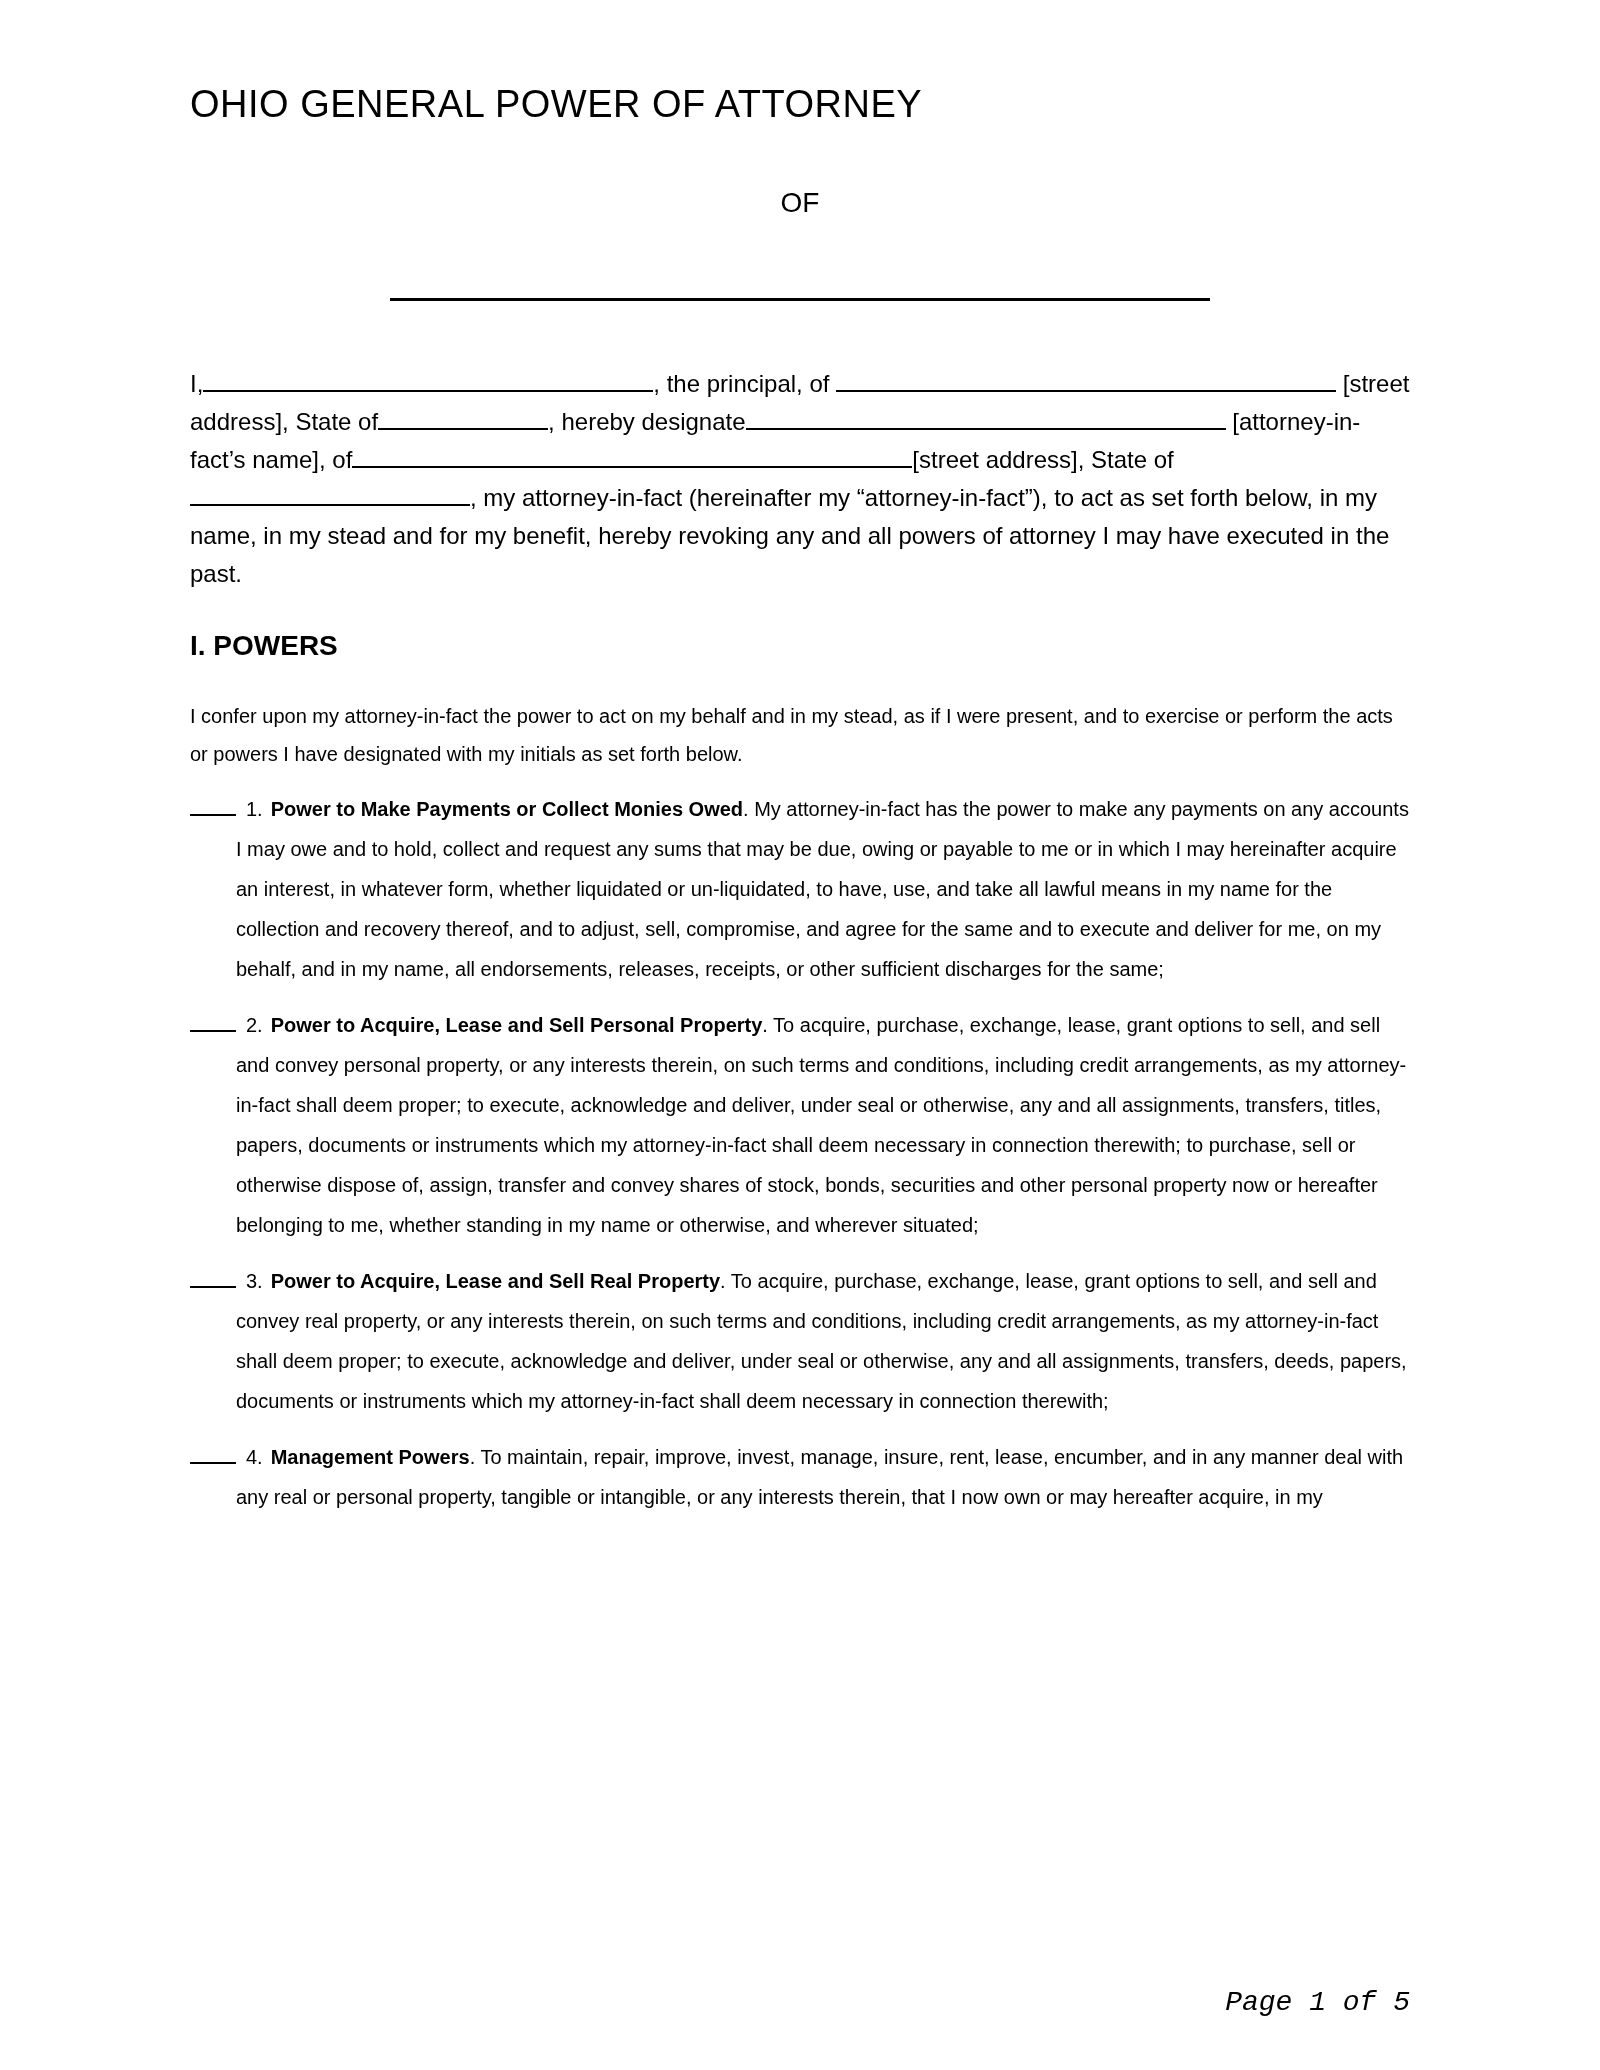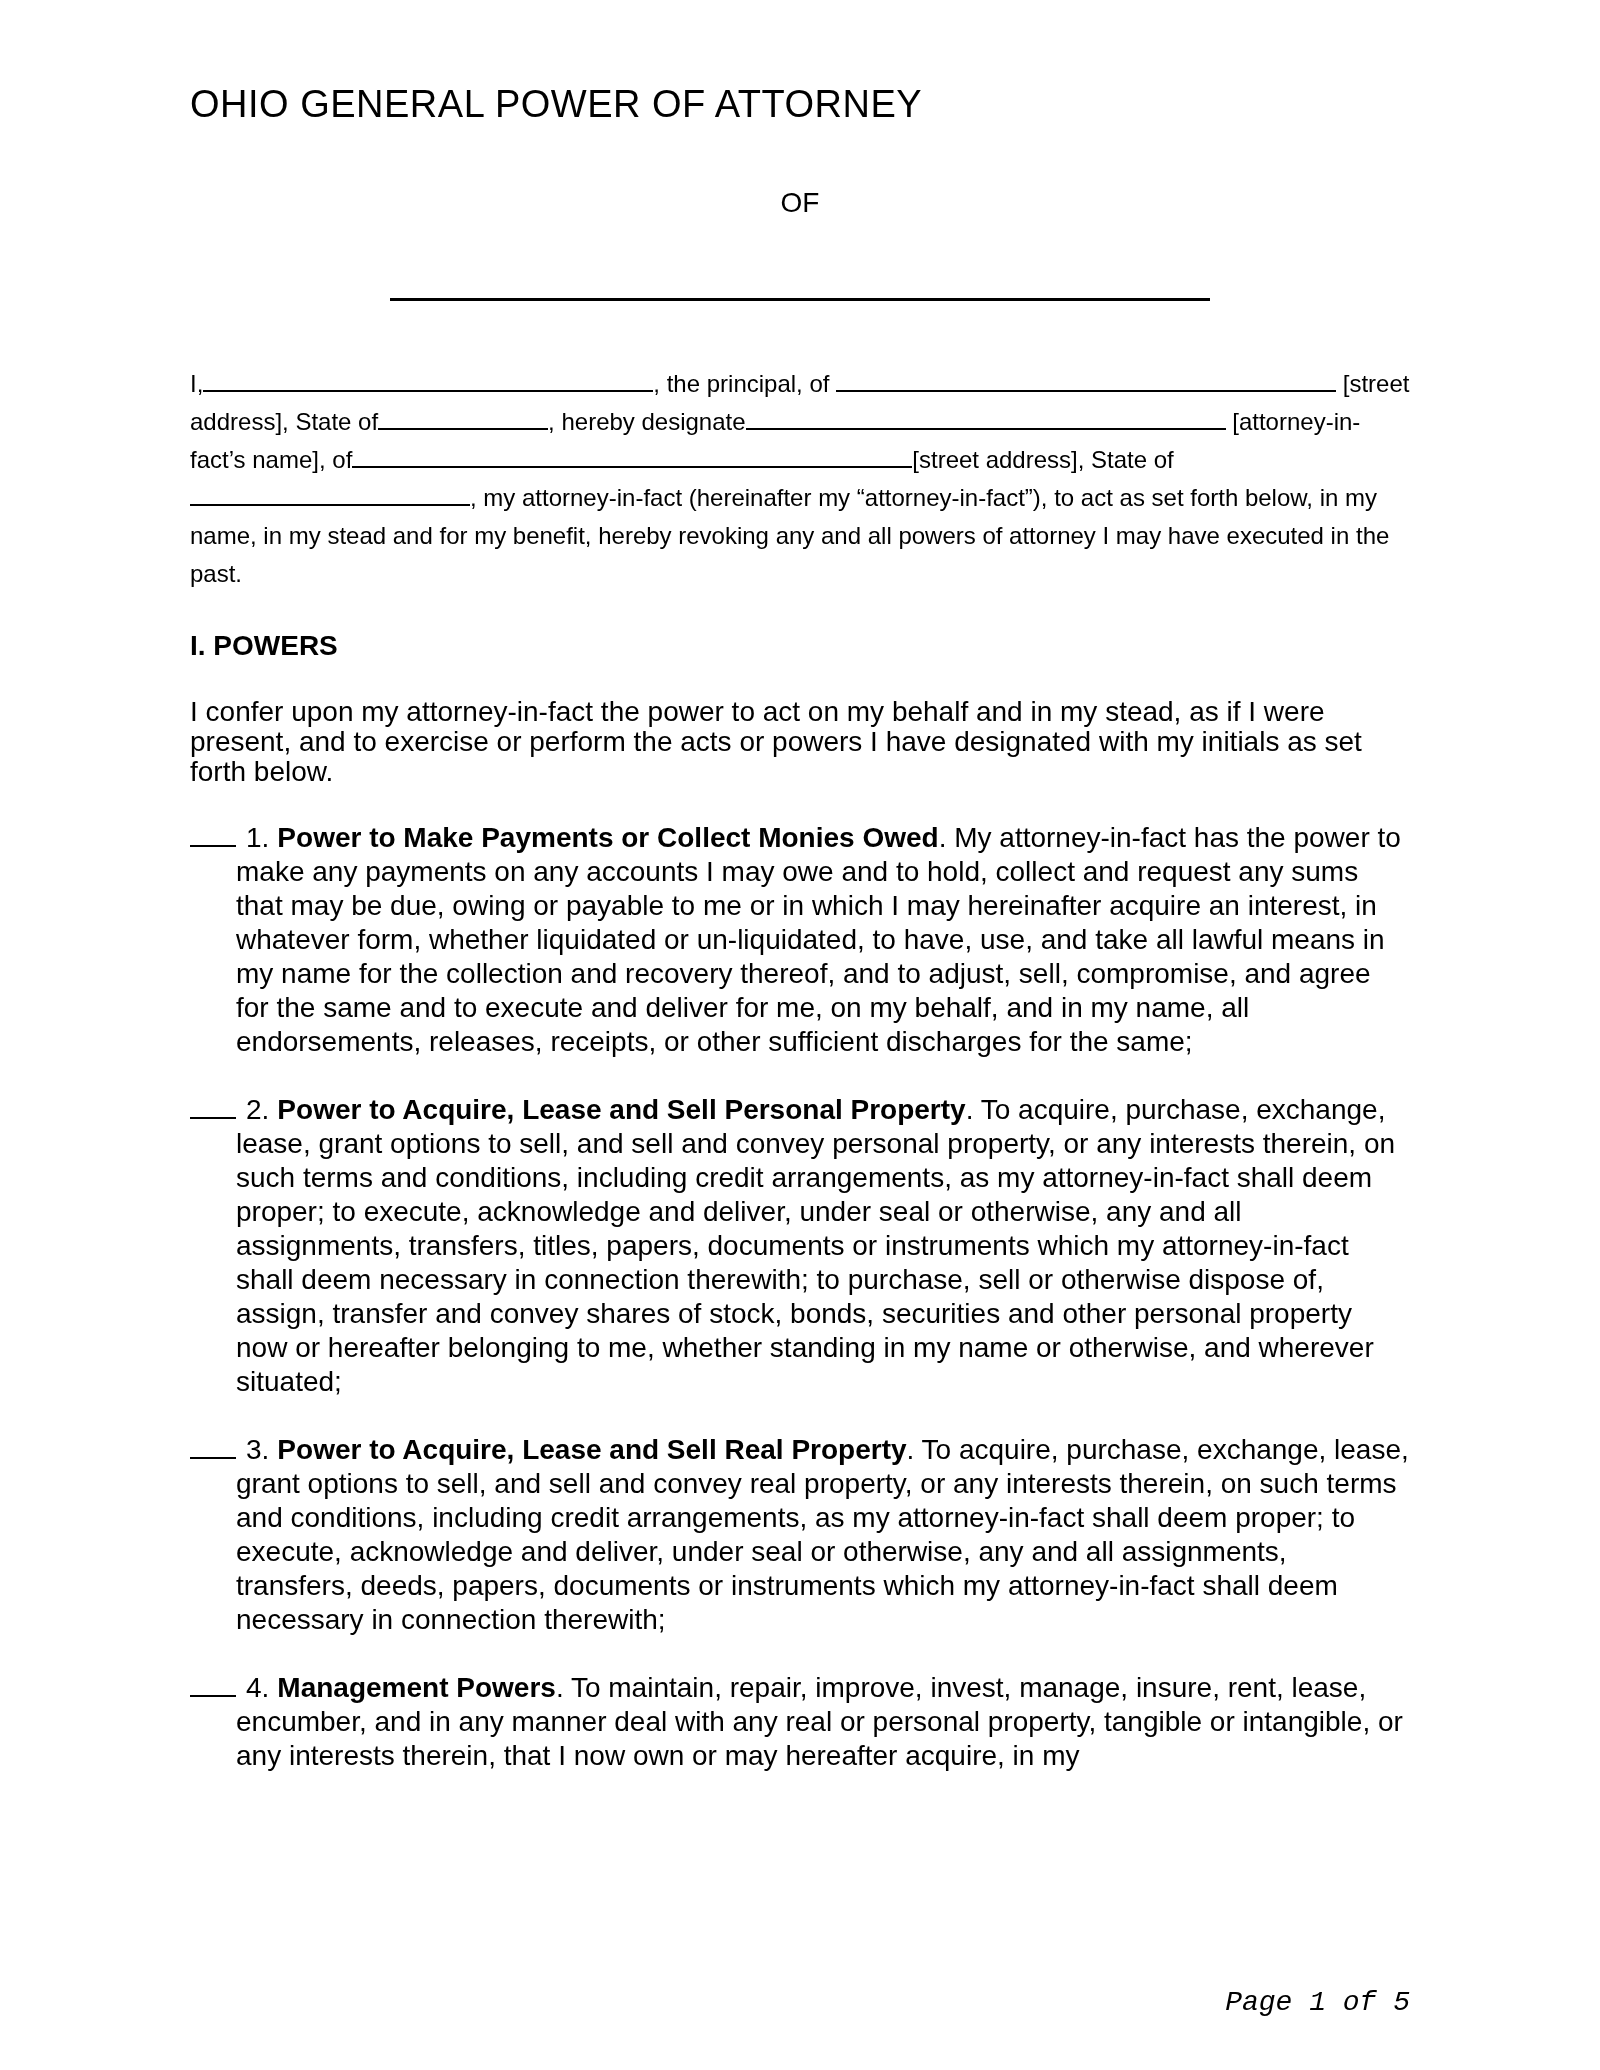--- a/index.html
+++ b/index.html
@@ -35,24 +35,24 @@
     vertical-align:baseline;
   }
   .b1 { width:450px; }
   .b2 { width:500px; }
   .b3 { width:170px; }
   .b4 { width:480px; }
   .b5 { width:560px; }
   .b6 { width:280px; }
 
   .section-heading { font-size:28px; font-weight:700; margin-top:34px; line-height:38px; }
-  .para { font-size:28px; line-height:30px; margin-top:32px; }
+  .para { font-size:20px; line-height:38px; margin-top:32px; }
 
   .power-item {
-    font-size:28px; line-height:34px; margin-top:32px;
+    font-size:20px; line-height:40px; margin-top:16px;
     padding-left:46px; text-indent:-46px;
   }
   .power-item b { font-weight:700; }
   .initials { width:46px; }
   .num { margin:0 8px 0 10px; }
 
   .page-footer {
     position:absolute; right:190px; bottom:52px;
     font-family:Liberation Mono, monospace;
     font-style:italic; font-size:28px;

